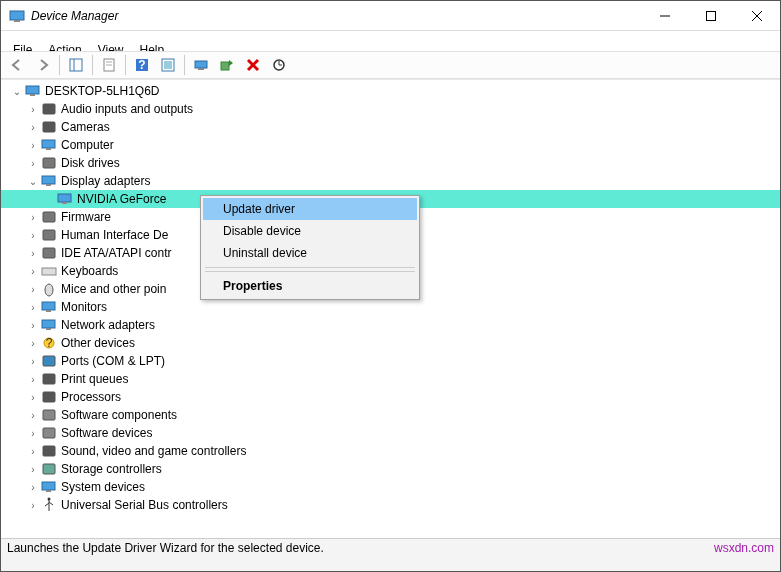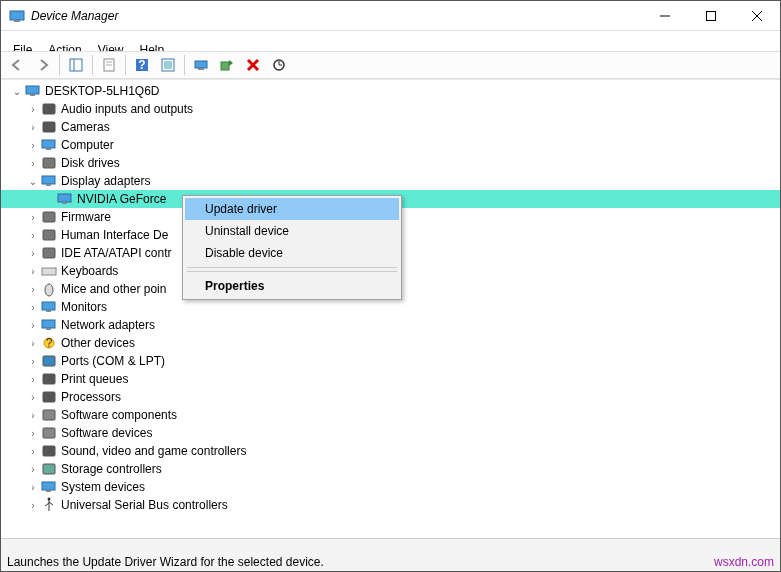--- a/index.html
+++ b/index.html
@@ -32,21 +32,21 @@
 .lvl2 { padding-left: 40px; }
 
 
 .context-menu { position: absolute; background: #f2f2f2; border: 1px solid #a0a0a0; box-shadow: 2px 2px 4px rgba(0,0,0,0.25); padding: 2px; width: 220px; }
 .context-menu .mi { padding: 4px 20px; cursor: default; }
 .context-menu .mi.hl { background: #91c9f7; }
 .context-menu .mi.bold { font-weight: bold; }
 .context-menu hr { border: none; border-top: 1px solid #ccc; margin: 3px 2px; }
 
 
-.statusbar { height: 22px; border-top: 1px solid #ccc; display: flex; align-items: flex-start; padding: 16px 6px; background: #f4f4f4; justify-content: space-between; }
+.statusbar { height: 22px; border-top: 1px solid #ccc; display: flex; align-items: flex-end; padding: 16px 6px; background: #f4f4f4; justify-content: space-between; }
 
 svg { display: block; }
 </style>
 </head>
 <body>
 
 <div class="titlebar">
   <span class="icon">
     <svg width="16" height="16">
         <rect x="1" y="3" width="14" height="9" fill="#4aa0e0" stroke="#2a6aa0"></rect>
@@ -368,24 +368,24 @@
           <svg width="16" height="16">
             <path d="M8 2 L8 14 M8 6 L4 9 M8 5 L12 8" stroke="#333" fill="none"></path>
             <circle cx="8" cy="2" r="1.5" fill="#333"></circle>
           </svg>
         </span>
     <span class="label">Universal Serial Bus controllers</span>
       </div>
     </div>
 </div>
 
-<div class="context-menu" id="cmenu" style="left:181px; top:194px;">
+<div class="context-menu" id="cmenu" style="left:199px; top:194px;">
     <div class="mi hl">Update driver</div>
+    <div class="mi">Disable device</div>
     <div class="mi">Uninstall device</div>
-    <div class="mi">Disable device</div>
     <hr>
     <hr>
     <div class="mi bold">Properties</div>
   </div>
 
 <div class="statusbar">
   <span>Launches the Update Driver Wizard for the selected device.</span>
   <span style="color:#a21caf">wsxdn.com</span>
 </div>
 

